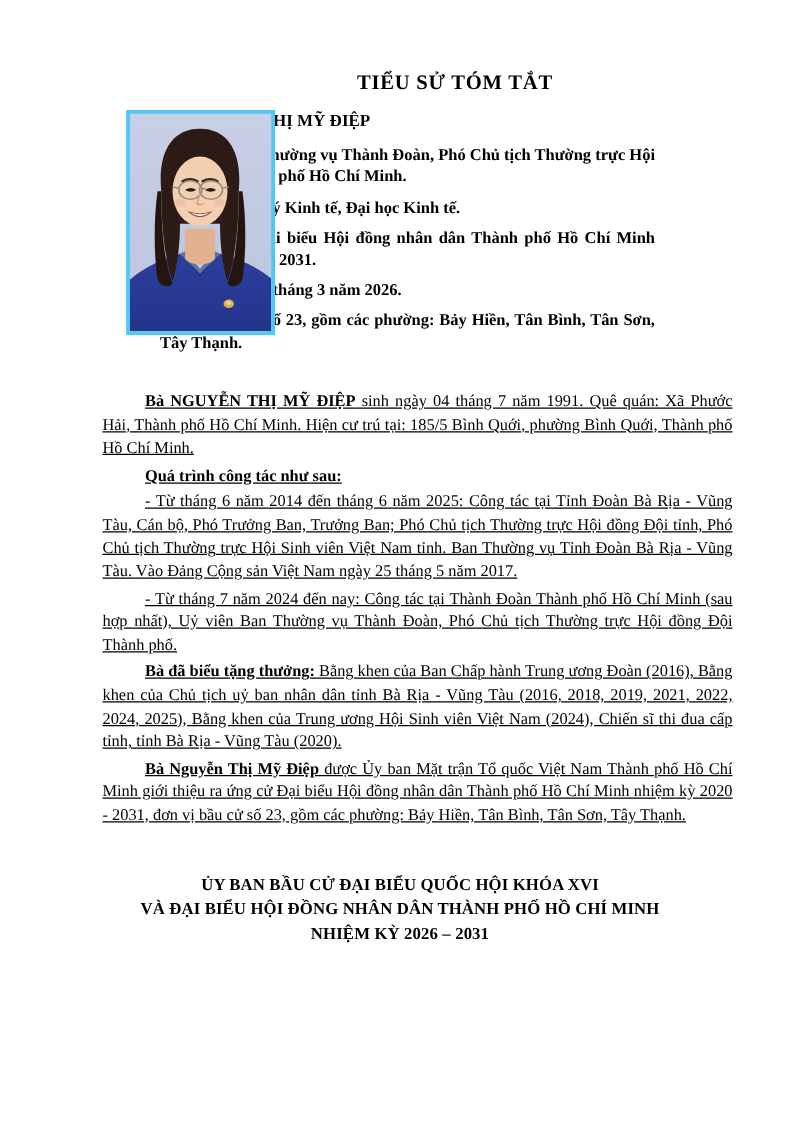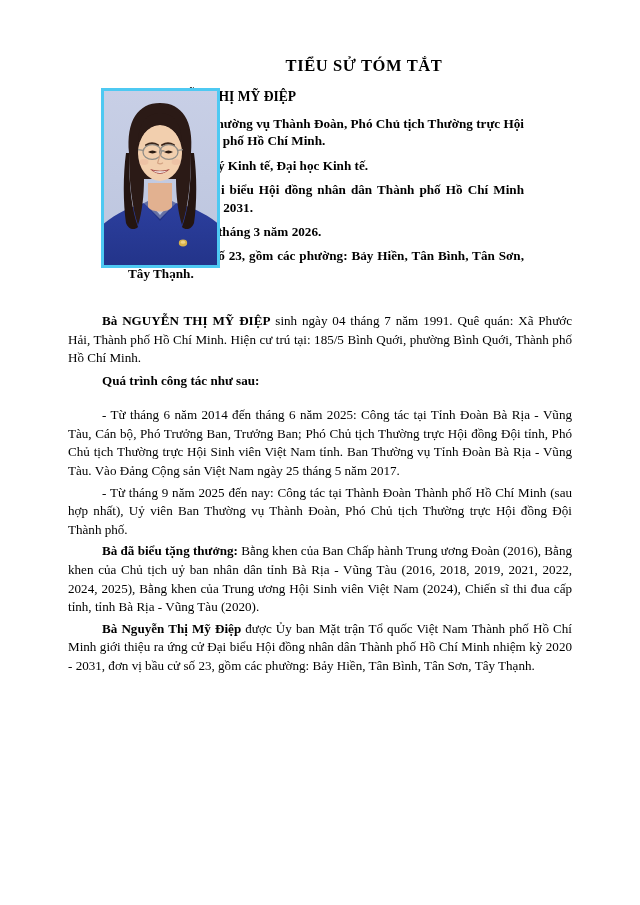--- a/index.html
+++ b/index.html
@@ -75,36 +75,37 @@
   .identity p.name {
     font-size: 13.6px;
     margin-bottom: 9px;
     text-align: left;
   }
   .identity p.tight { margin-bottom: 7px; }
 
   
   .body-block {
     position: absolute;
-    left: 68px;
+    left: 82px;
     top: 312px;
     width: 504px;
+    text-decoration: underline;
   }
   .body-block p {
     margin: 0 0 1px 0;
     font-size: 13.1px;
     line-height: 1.42;
     text-align: justify;
     text-justify: inter-word;
     text-indent: 34px;
   }
   .body-block p.heading-line {
     font-weight: bold;
     margin-top: 4px;
-    margin-bottom: 16px;
+    margin-bottom: 2px;
   }
   .body-block p.spaced { margin-top: 3px; }
   .b { font-weight: bold; }
 
   
   .footer {
     position: absolute;
     left: 68px;
     top: 698px;
     width: 504px;
@@ -208,26 +209,31 @@
   <div class="body-block">
 
     <p>
       <span class="b">Bà NGUYỄN THỊ MỸ ĐIỆP</span><span> sinh ngày 04 tháng 7 năm 1991. Quê quán: Xã Phước Hải, Thành phố Hồ Chí Minh. Hiện cư trú tại: 185/5 Bình Quới, phường Bình Quới, Thành phố Hồ Chí Minh.</span>
     </p>
 
     <p class="heading-line">Quá trình công tác như sau:</p>
 
     <p>- Từ tháng 6 năm 2014 đến tháng 6 năm 2025: Công tác tại Tỉnh Đoàn Bà Rịa - Vũng Tàu, Cán bộ, Phó Trưởng Ban, Trưởng Ban; Phó Chủ tịch Thường trực Hội đồng Đội tỉnh, Phó Chủ tịch Thường trực Hội Sinh viên Việt Nam tỉnh. Ban Thường vụ Tỉnh Đoàn Bà Rịa - Vũng Tàu. Vào Đảng Cộng sản Việt Nam ngày 25 tháng 5 năm 2017.</p>
 
-    <p class="spaced">- Từ tháng 9 năm 2025 đến nay: Công tác tại Thành Đoàn Thành phố Hồ Chí Minh (sau hợp nhất), Uỷ viên Ban Thường vụ Thành Đoàn, Phó Chủ tịch Thường trực Hội đồng Đội Thành phố.</p>
+    <p class="spaced">- Từ tháng 7 năm 2024 đến nay: Công tác tại Thành Đoàn Thành phố Hồ Chí Minh (sau hợp nhất), Uỷ viên Ban Thường vụ Thành Đoàn, Phó Chủ tịch Thường trực Hội đồng Đội Thành phố.</p>
 
     <p class="spaced">
       <span class="b">Bà đã biểu tặng thưởng:</span><span> Bằng khen của Ban Chấp hành Trung ương Đoàn (2016), Bằng khen của Chủ tịch uỷ ban nhân dân tỉnh Bà Rịa - Vũng Tàu (2016, 2018, 2019, 2021, 2022, 2024, 2025), Bằng khen của Trung ương Hội Sinh viên Việt Nam (2024), Chiến sĩ thi đua cấp tỉnh, tỉnh Bà Rịa - Vũng Tàu (2020).</span>
     </p>
 
     <p class="spaced">
       <span class="b">Bà Nguyễn Thị Mỹ Điệp</span><span> được Ủy ban Mặt trận Tổ quốc Việt Nam Thành phố Hồ Chí Minh giới thiệu ra ứng cử Đại biểu Hội đồng nhân dân Thành phố Hồ Chí Minh nhiệm kỳ 2020 - 2031, đơn vị bầu cử số 23, gồm các phường: Bảy Hiền, Tân Bình, Tân Sơn, Tây Thạnh.</span>
     </p>
 
   </div>
 
+  <div class="footer">
+    <div>ỦY BAN BẦU CỬ ĐẠI BIỂU QUỐC HỘI KHÓA XVI</div>
+    <div>VÀ ĐẠI BIỂU HỘI ĐỒNG NHÂN DÂN THÀNH PHỐ HỒ CHÍ MINH</div>
+    <div>NHIỆM KỲ 2026 – 2031</div>
+  </div>
 
 </div>
 
 </body></html>

